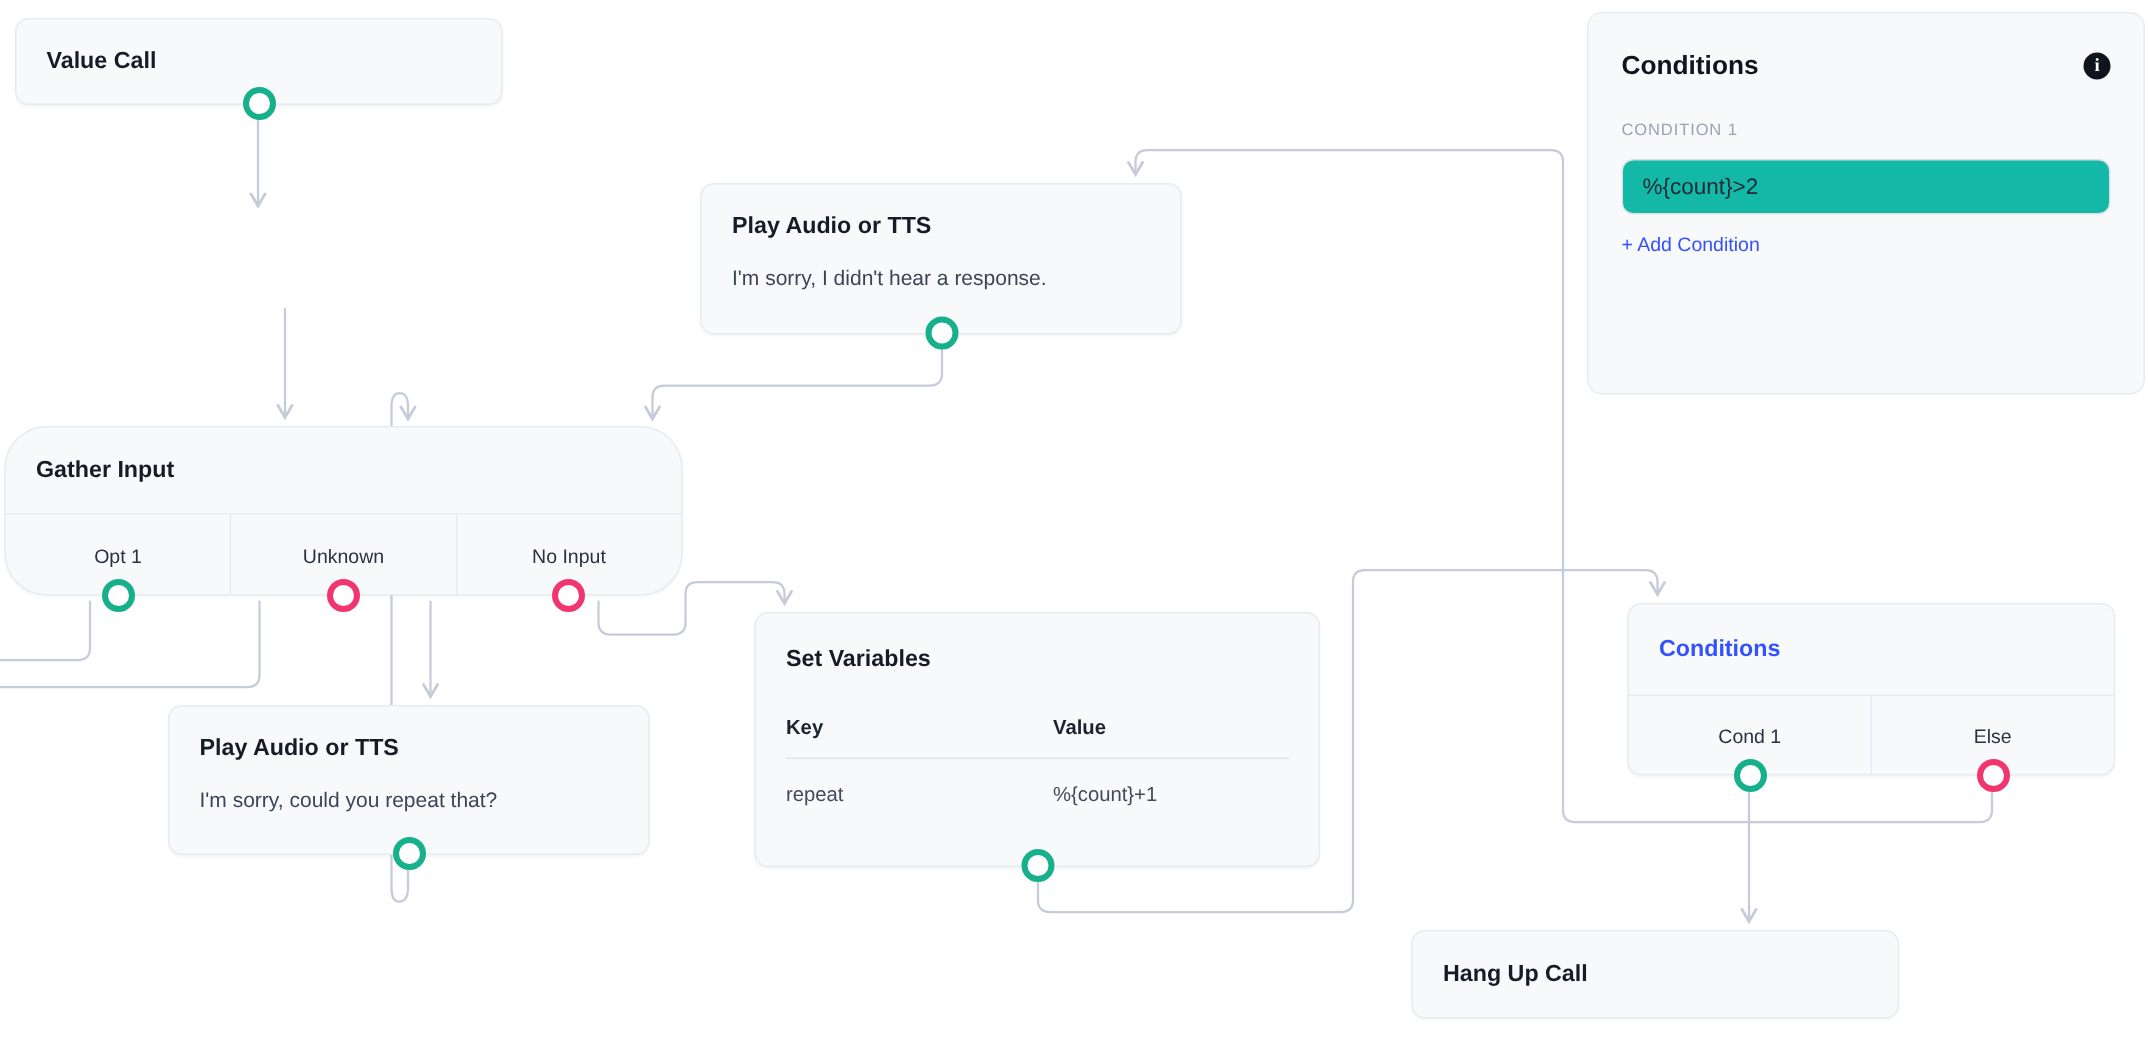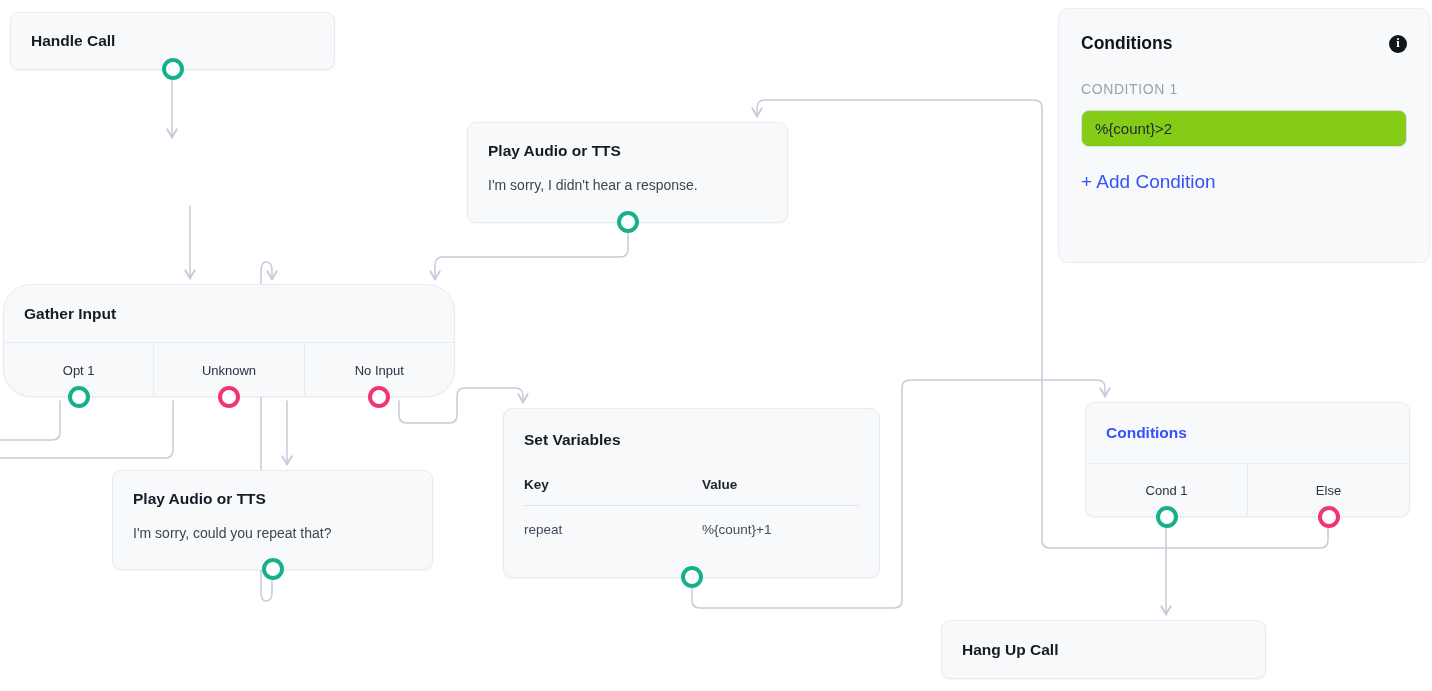--- a/index.html
+++ b/index.html
@@ -33,25 +33,25 @@
   .cond-node .node-title{color:var(--blue,#3451fb);}
 
   .panel{position:absolute;left:1058px;top:8px;width:372px;height:255px;box-sizing:border-box;
          background:var(--node_bg,#f7f9fb);border:1px solid var(--node_border,#e7ebf2);border-radius:10px;
          padding:24px 22px;}
   .panel-title-row{display:flex;align-items:center;justify-content:space-between;}
   .panel-title{font-size:17.5px;font-weight:700;color:#10141c;}
   .info-icon{width:18px;height:18px;border-radius:50%;background:#10141c;color:#fff;display:flex;
              align-items:center;justify-content:center;font-size:12.5px;font-weight:700;
              font-family:"Liberation Serif",serif;cursor:pointer;}
-  .section-label{margin-top:27px;font-size:14px;letter-spacing:.6px;color:#9aa2b1;}
+  .section-label{margin-top:27px;font-size:11px;letter-spacing:.6px;color:#9aa2b1;}
   .cond-input{margin-top:13px;display:block;width:100%;height:37px;box-sizing:border-box;
-              border:1px solid #dbe0e9;border-radius:8px;background:#84cc16;padding:0 13px;
+              border:1px solid #dbe0e9;border-radius:8px;background:#14b8a6;padding:0 13px;
               font-size:15px;color:#222a38;font-family:"Liberation Sans",sans-serif;outline:none;}
-  .add-link{margin-top:24px;font-size:19px;color:var(--blue,#3451fb);cursor:pointer;}
+  .add-link{margin-top:12px;font-size:13px;color:var(--blue,#3451fb);cursor:pointer;}
 </style>
 </head>
 <body>
 
 <div class="canvas">
 
   <svg class="wires" viewBox="0 0 1432 691">
     <defs>
       <marker id="arrowhead" viewBox="0 0 10 10" refX="7" refY="5" markerWidth="9" markerHeight="9" orient="auto">
         <path d="M2,1.5 L8,5 L2,8.5"></path>
@@ -64,21 +64,21 @@
     <path marker-end="url(#arrowhead)" d="M287,401 L287,463"></path>
     <path marker-end="url(#arrowhead)" d="M399,401 L399,415 Q399,423 407,423 L449,423 Q457,423 457,415 L457,396 Q457,388 465,388 L515,388 Q523,388 523,396 L523,401"></path>
     <path d="M60,401 L60,432 Q60,440 52,440 L-2,440"></path>
     <path d="M173,401 L173,450 Q173,458 165,458 L-2,458"></path>
     <path marker-end="url(#arrowhead)" d="M692,585 L692,600 Q692,608 700,608 L894,608 Q902,608 902,600 L902,388 Q902,380 910,380 L1097,380 Q1105,380 1105,388 L1105,395"></path>
     <path marker-end="url(#arrowhead)" d="M1166,521 L1166,613"></path>
     <path marker-end="url(#arrowhead)" d="M1328,521 L1328,540 Q1328,548 1320,548 L1050,548 Q1042,548 1042,540 L1042,108 Q1042,100 1034,100 L765,100 Q757,100 757,108 L757,115"></path>
   </svg>
 
   <div class="node simple" style="left:10px;top:12px;width:325px;height:58px;">
-    <div class="node-title">Handle Call</div>
+    <div class="node-title">Value Call</div>
     <div class="port"></div>
   </div>
 
 
   <div class="node msg" style="left:467px;top:122px;width:321px;height:101px;">
     <div class="node-title">Play Audio or TTS</div>
     <div class="body-text">I'm sorry, I didn't hear a response.</div>
     <div class="port"></div>
   </div>
 

